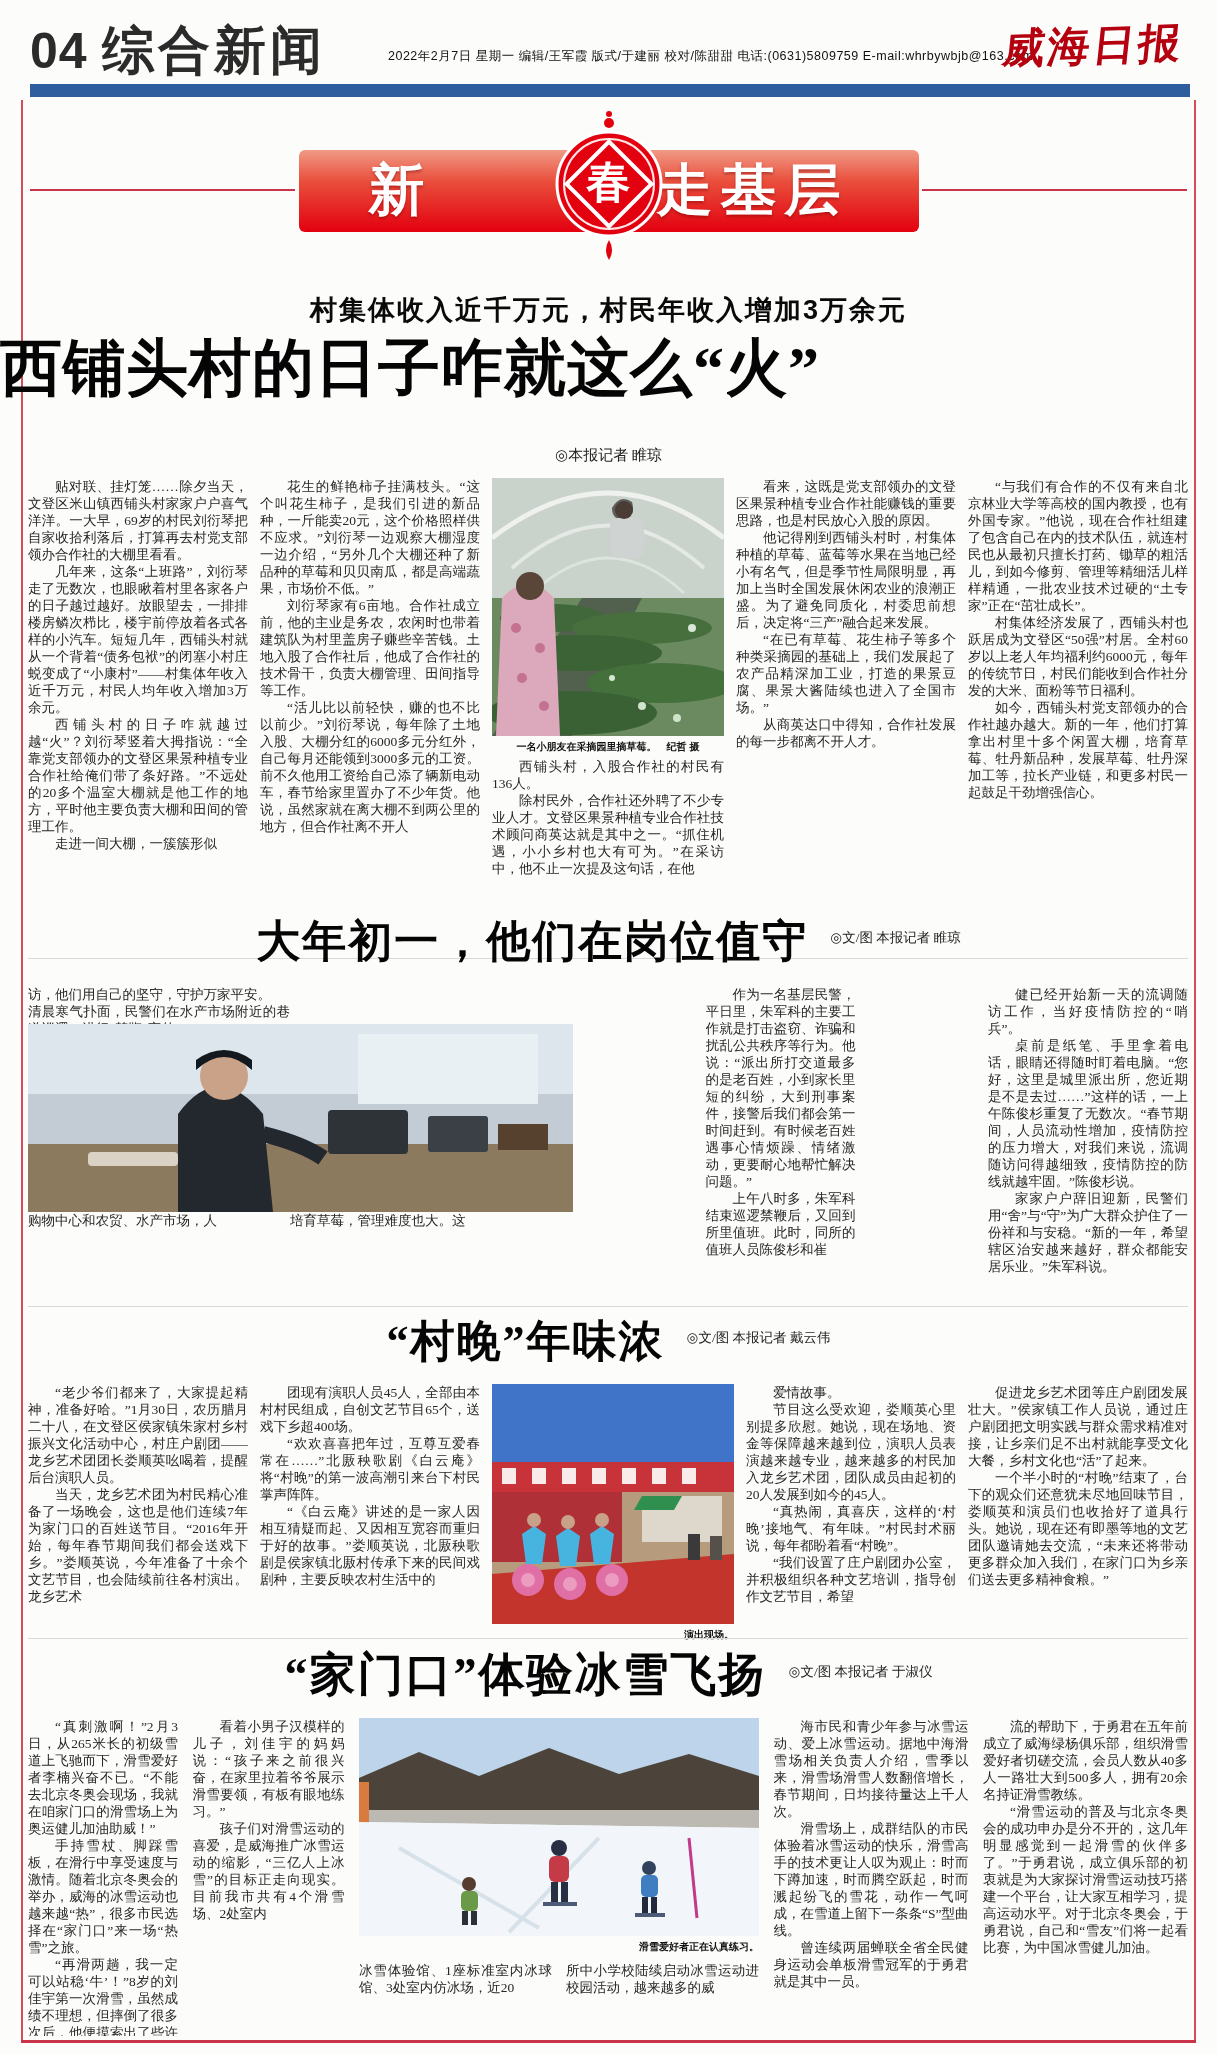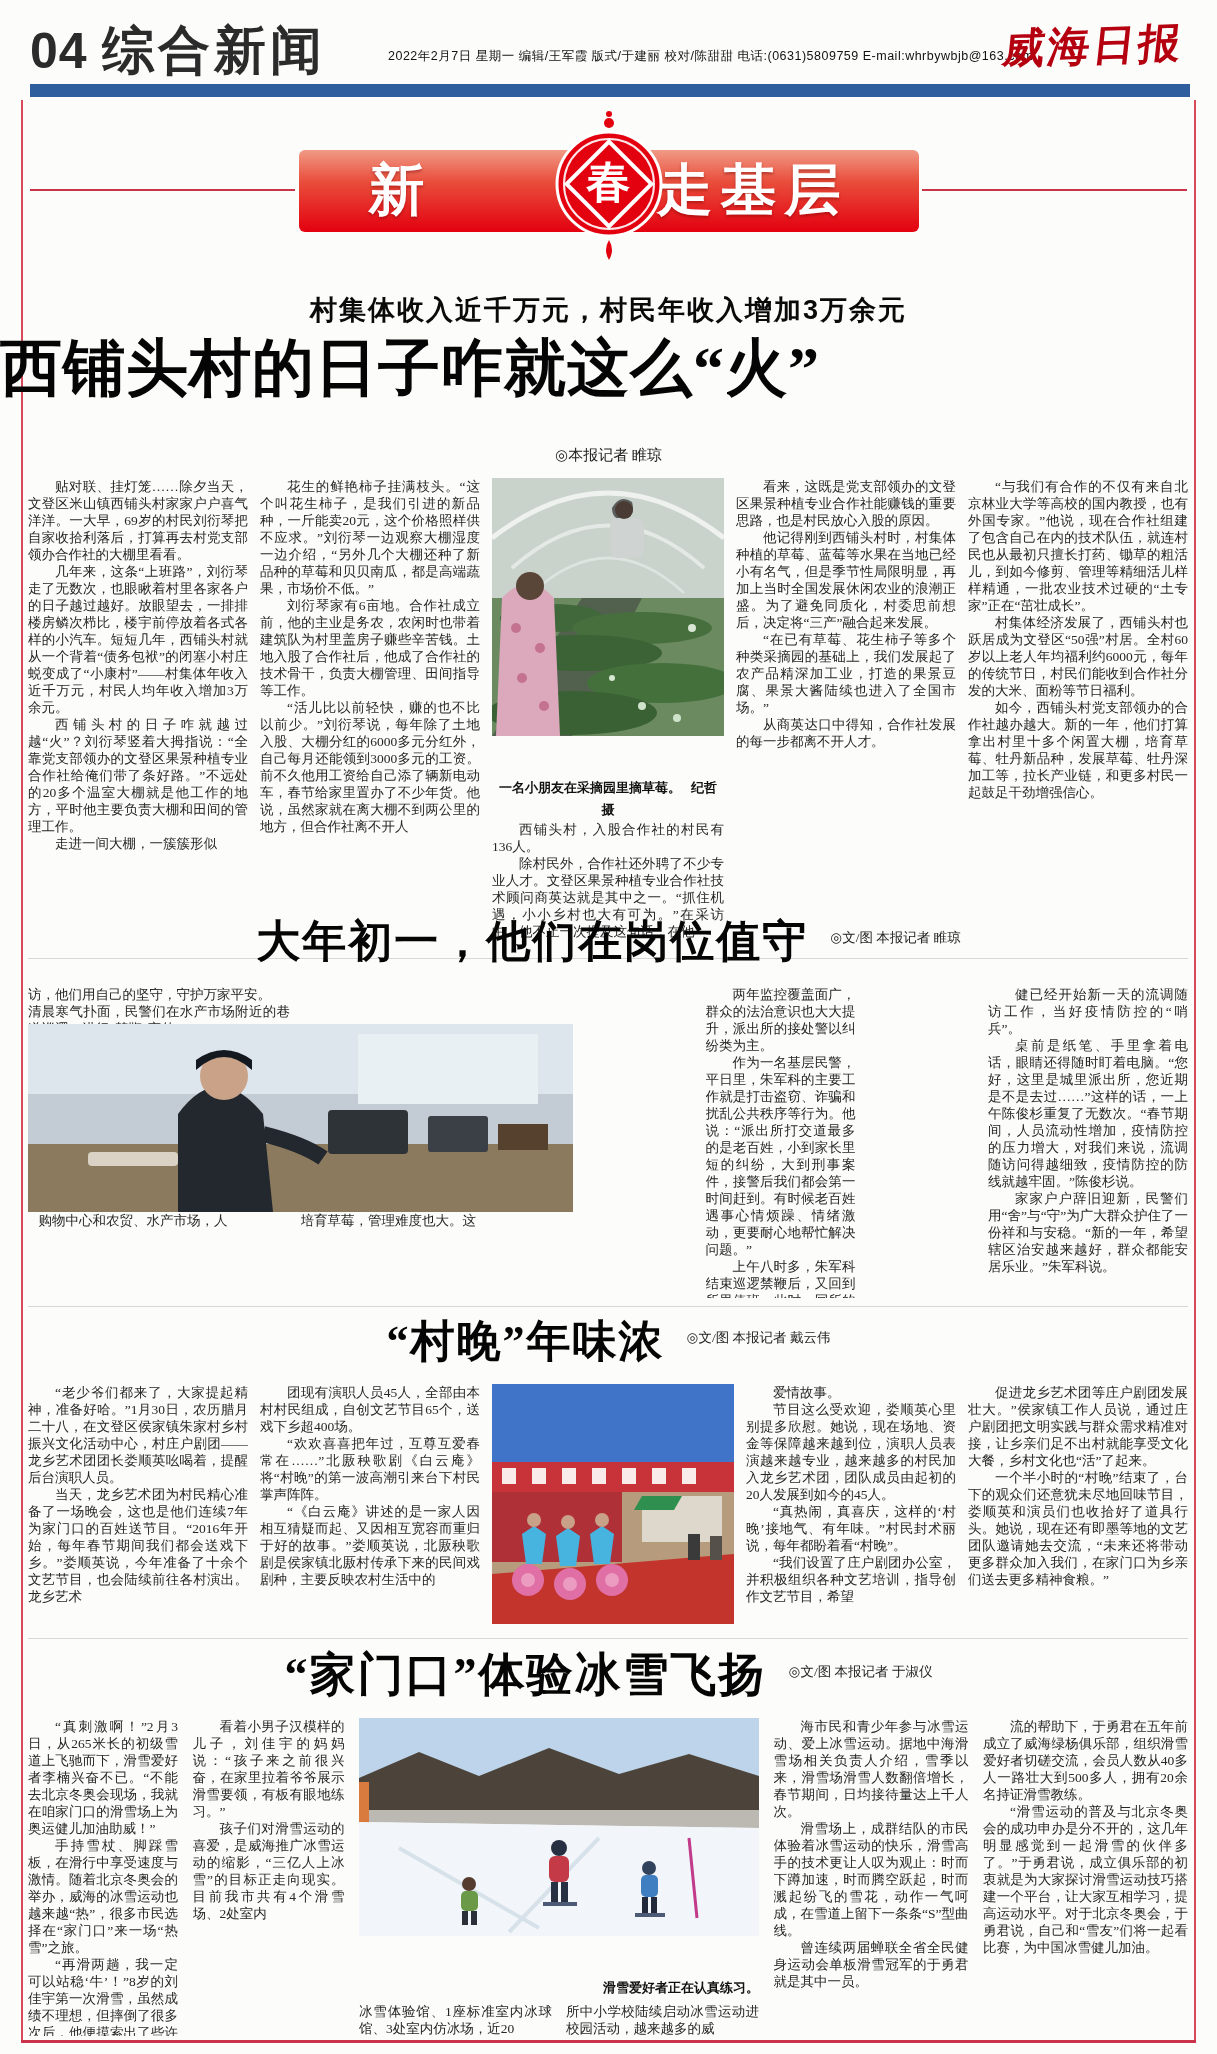--- a/index.html
+++ b/index.html
@@ -37,22 +37,22 @@
          letter-spacing:1px;color:#050505;line-height:1.1;}
   .byline{position:absolute;left:0;width:100%;text-align:center;font-size:15px;color:#222;}
   .shead{position:absolute;left:0;width:100%;text-align:center;white-space:nowrap;}
   .shead .ht{font-weight:900;font-size:44px;color:#050505;letter-spacing:2px;}
   .shead .by{font-size:13.5px;color:#222;margin-left:22px;vertical-align:14px;}
   .body{position:absolute;left:28px;width:1160px;display:flex;justify-content:space-between;}
   .tcol{overflow:hidden;font-size:13.5px;line-height:17px;text-align:justify;color:#262626;}
   .tcol p{margin:0;text-indent:2em;}
   .minitxt{overflow:hidden;font-size:13.5px;line-height:17px;text-align:justify;color:#262626;}
   .minitxt p{margin:0;}
-  .caption{font-size:13px;font-weight:bold;font-family:"Liberation Sans",sans-serif;color:#111;
-           line-height:22px;margin-top:41px;}
+  .caption{font-size:10px;font-weight:bold;font-family:"Liberation Sans",sans-serif;color:#111;
+           line-height:22px;}
   .cap-c{text-align:center}.cap-r{text-align:right}
   .credit{margin-left:10px;}
   .photo{display:block;}
   .sep{position:absolute;left:28px;width:1160px;height:1px;background:#d8d8d8;}
 </style>
 </head>
 <body>
 
 <div class="page">
 
@@ -171,31 +171,30 @@
         <rect x="0" y="120" width="545" height="68" fill="#8c7a5f"></rect>
         <rect x="300" y="86" width="80" height="44" rx="4" fill="#2e3338"></rect>
         <rect x="400" y="92" width="60" height="36" rx="3" fill="#3a4046"></rect>
         <rect x="470" y="100" width="50" height="26" fill="#55412e"></rect>
         <path d="M150 188 L150 90 q40 -55 85 0 L245 188 Z" fill="#23272e"></path>
         <circle cx="196" cy="52" r="24" fill="#caa287"></circle>
         <path d="M168 46 q28 -26 56 0 l0 -10 q-28 -20 -56 0 Z" fill="#14181f"></path>
         <path d="M235 110 q40 10 60 24" stroke="#23272e" stroke-width="16" fill="none"></path>
         <rect x="60" y="128" width="90" height="14" rx="4" fill="#d9d2c5"></rect>
       </svg>
-      <div style="display:flex;justify-content:center">
+      <div style="display:flex;justify-content:flex-start">
         <div class="minitxt" style="width:262px">
             <p>购物中心和农贸、水产市场，人</p>
           </div>
         <div class="minitxt" style="width:262px">
             <p>培育草莓，管理难度也大。这</p>
           </div>
       </div>
     </div>
     <div class="tcol" style="width:150px;height:312px">
-        <p>两年监控覆盖面广，群众的法治意识也大大提升，派出所的接处警以纠纷类为主。</p>
         <p>作为一名基层民警，平日里，朱军科的主要工作就是打击盗窃、诈骗和扰乱公共秩序等行为。他说：“派出所打交道最多的是老百姓，小到家长里短的纠纷，大到刑事案件，接警后我们都会第一时间赶到。有时候老百姓遇事心情烦躁、情绪激动，更要耐心地帮忙解决问题。”</p>
         <p>上午八时多，朱军科结束巡逻禁鞭后，又回到所里值班。此时，同所的值班人员陈俊杉和崔</p>
       </div>
     <div class="tcol" style="width:200px;height:312px">
         <p>健已经开始新一天的流调随访工作，当好疫情防控的“哨兵”。</p>
         <p>桌前是纸笔、手里拿着电话，眼睛还得随时盯着电脑。“您好，这里是城里派出所，您近期是不是去过……”这样的话，一上午陈俊杉重复了无数次。“春节期间，人员流动性增加，疫情防控的压力增大，对我们来说，流调随访问得越细致，疫情防控的防线就越牢固。”陈俊杉说。</p>
         <p>家家户户辞旧迎新，民警们用“舍”与“守”为广大群众护住了一份祥和与安稳。“新的一年，希望辖区治安越来越好，群众都能安居乐业。”朱军科说。</p>
       </div>
   </div>
 

